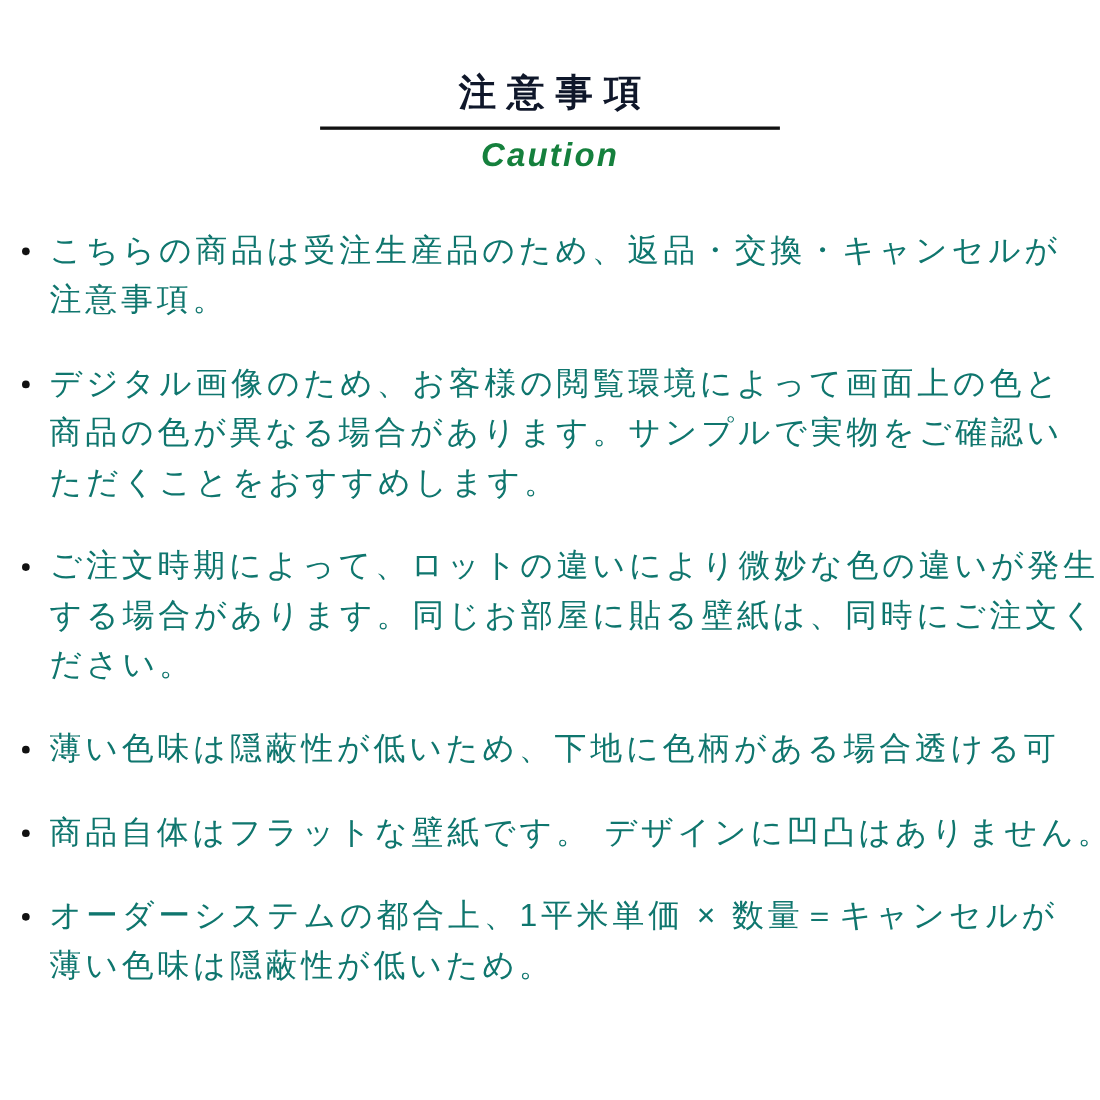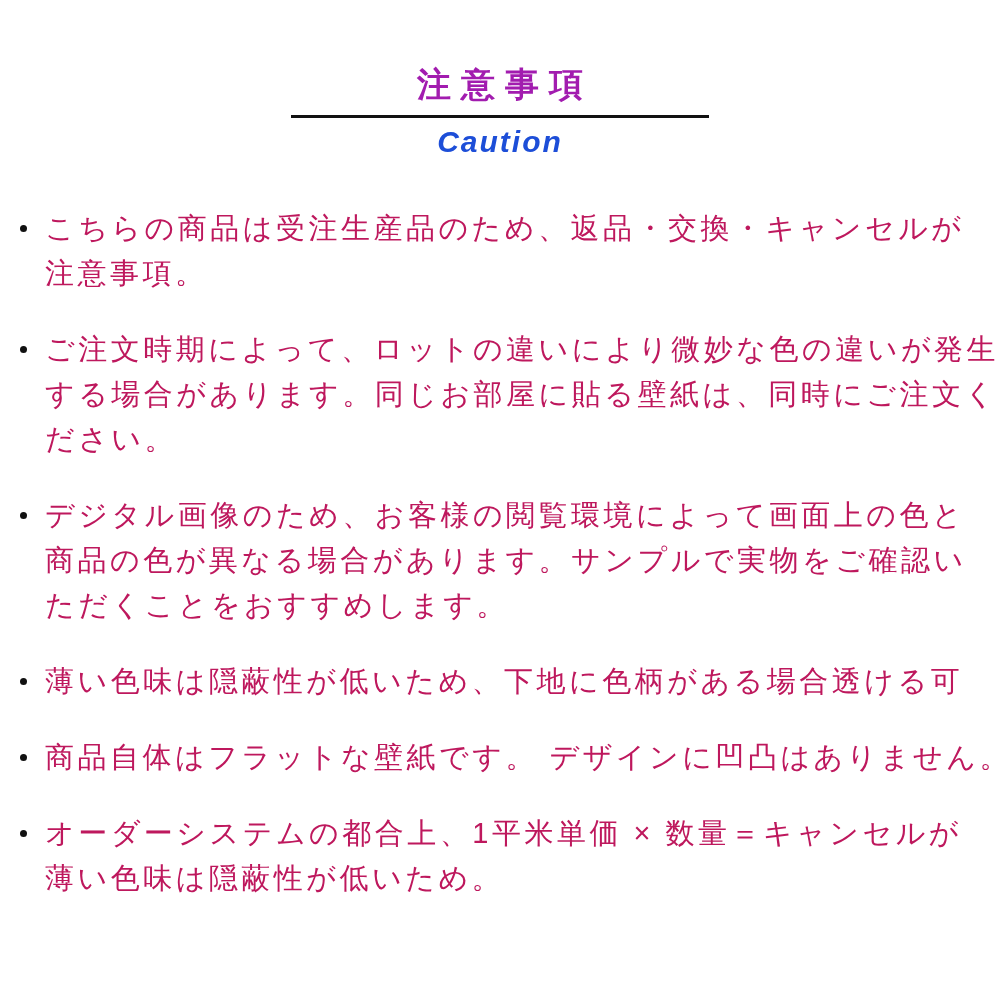--- a/index.html
+++ b/index.html
@@ -24,36 +24,36 @@
     text-align: center;
     padding-top: 64px;
   }
   .page-title {
     margin: 0;
     font-size: 34px;
     font-weight: 700;
     letter-spacing: 10px;
     padding-left: 10px; 
     line-height: 1.2;
-    color: #a21caf;
+    color: #0f172a;
   }
   .title-underline {
     width: 418px;
     height: 3px;
     background: #111111;
     margin: 10px auto 0 auto;
   }
   .page-subtitle {
     margin-top: 6px;
     font-size: 30px;
     font-style: italic;
     font-weight: 600;
     letter-spacing: 2px;
     line-height: 1.2;
-    color: #1d4ed8;
+    color: #15803d;
   }
   
   .notes-list {
     list-style: none;
     margin: 46px 18px 0 20px;
     padding: 0;
   }
   .note {
     position: relative;
     padding-left: 25px;
@@ -66,21 +66,21 @@
     width: 7px;
     height: 7px;
     border-radius: 50%;
     background: #111111;
   }
   .note-line {
     font-size: 29px;
     line-height: 45px;
     letter-spacing: 3.5px;
     white-space: nowrap;
-    color: #be185d;
+    color: #0f766e;
   }
 </style>
 </head>
 <body>
 
 <div class="page">
   <header class="caution-header">
     <h1 class="page-title">注意事項</h1>
     <div class="title-underline"></div>
     <div class="page-subtitle">Caution</div>
@@ -90,31 +90,31 @@
       <li class="note">
         <span class="bullet-dot"></span>
         <div class="note-text">
           <div class="note-line">こちらの商品は受注生産品のため、返品・交換・キャンセルが</div>
           <div class="note-line">注意事項。</div>
         </div>
       </li>
       <li class="note">
         <span class="bullet-dot"></span>
         <div class="note-text">
-          <div class="note-line">ご注文時期によって、ロットの違いにより微妙な色の違いが発生</div>
-          <div class="note-line">する場合があります。同じお部屋に貼る壁紙は、同時にご注文く</div>
-          <div class="note-line">ださい。</div>
+          <div class="note-line">デジタル画像のため、お客様の閲覧環境によって画面上の色と</div>
+          <div class="note-line">商品の色が異なる場合があります。サンプルで実物をご確認い</div>
+          <div class="note-line">ただくことをおすすめします。</div>
         </div>
       </li>
       <li class="note">
         <span class="bullet-dot"></span>
         <div class="note-text">
-          <div class="note-line">デジタル画像のため、お客様の閲覧環境によって画面上の色と</div>
-          <div class="note-line">商品の色が異なる場合があります。サンプルで実物をご確認い</div>
-          <div class="note-line">ただくことをおすすめします。</div>
+          <div class="note-line">ご注文時期によって、ロットの違いにより微妙な色の違いが発生</div>
+          <div class="note-line">する場合があります。同じお部屋に貼る壁紙は、同時にご注文く</div>
+          <div class="note-line">ださい。</div>
         </div>
       </li>
       <li class="note">
         <span class="bullet-dot"></span>
         <div class="note-text">
           <div class="note-line">薄い色味は隠蔽性が低いため、下地に色柄がある場合透ける可</div>
         </div>
       </li>
       <li class="note">
         <span class="bullet-dot"></span>

